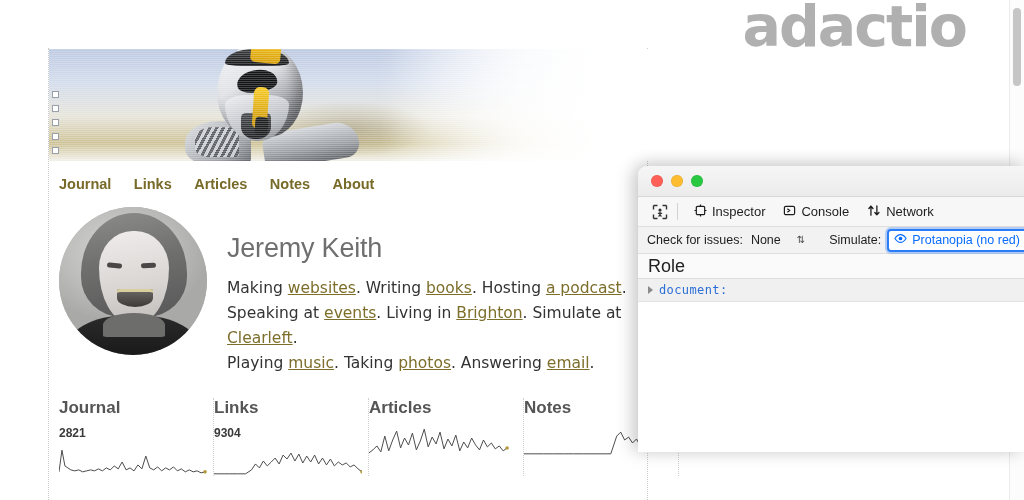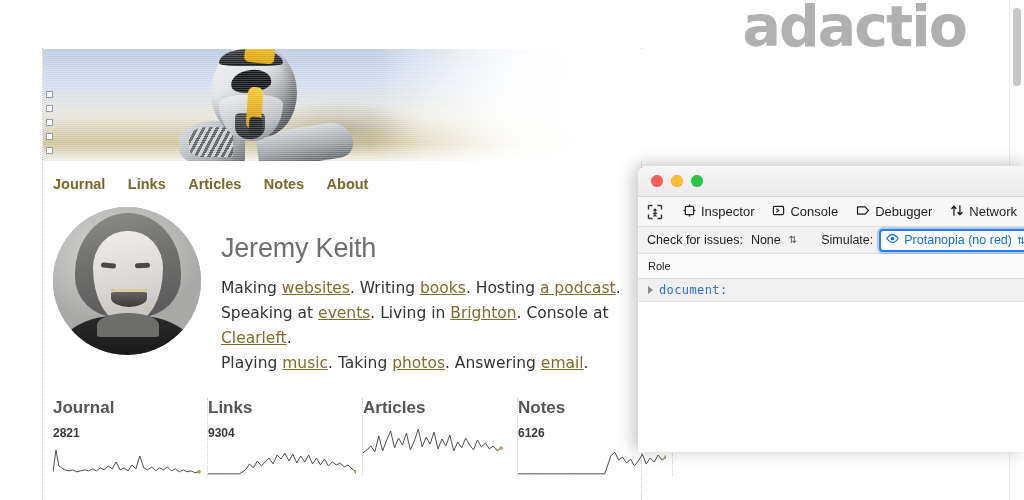--- a/index.html
+++ b/index.html
@@ -14,21 +14,21 @@
   #page{position:absolute;inset:0;background:#fff;overflow:hidden;}
 
   #site-logo{
     position:absolute;right:58px;top:-2px;
     font-family:"DejaVu Sans","Liberation Sans",sans-serif;
     font-weight:bold;font-size:57px;letter-spacing:-2px;
     color:#b0b0b0;line-height:1;
   }
 
   #content-col{
-    position:absolute;left:42px;top:48px;width:600px;
+    position:absolute;left:48px;top:48px;width:600px;
     border-left:1px dotted #c9c9c9;border-right:1px dotted #c9c9c9;
     box-sizing:border-box;height:452px;
   }
 
   
   #banner{
     position:relative;margin:1px 0 0 0;height:112px;width:599px;overflow:hidden;
     background:linear-gradient(180deg,#c8d4e8 0%,#dbe2ef 32%,#e8e7e0 62%,#d9cfa4 82%,#efeee6 100%);
   }
   #banner .sky{
@@ -212,37 +212,37 @@
     font-size:13px;color:#1d1d1d;white-space:nowrap;
   }
 
   #dt-toolbar{
     height:26px;background:#f2f2f2;border-bottom:1px solid #dedede;
     display:flex;align-items:center;padding-left:9px;font-size:12.5px;color:#1d1d1d;
     white-space:nowrap;
   }
   #dt-toolbar .lbl{margin-right:6px;}
   .mini-select{
-    display:inline-flex;align-items:center;gap:8px;font-size:12.5px;color:#1d1d1d;
+    display:inline-flex;align-items:center;gap:16px;font-size:12.5px;color:#1d1d1d;
     padding:0 2px;
   }
   .mini-select .chev{font-size:10px;line-height:1;color:#4a4a4a;}
   #dt-toolbar .vsep{width:1px;height:16px;background:#d2d2d2;margin:0 11px;}
   #sim-select{
     display:inline-flex;align-items:center;gap:5px;
     border:2px solid #2b7cf7;border-radius:4px;
     background:#fff;padding:1px 5px;height:17px;
     color:#0b6cff;font-size:12.5px;
     box-shadow:0 0 0 2px rgba(43,124,247,.32);
   }
   #sim-select .chev{font-size:10px;color:#0b6cff;}
 
   #dt-colhead{
     height:24px;background:#fafafa;border-bottom:1px solid #dcdcdc;
-    display:flex;align-items:center;padding-left:10px;font-size:11px;color:#222;
+    display:flex;align-items:center;padding-left:10px;font-size:18px;color:#222;
   }
   .dt-row{
     height:22px;display:flex;align-items:center;padding-left:10px;gap:6px;
     background:#f0f0f0;
     background-image:radial-gradient(circle,#c8c8c8 .6px,transparent .7px);
     background-size:6px 6px;background-position:0 11px;
     border-bottom:1px solid #e2e2e2;
   }
   .dt-row .tri{
     width:0;height:0;border-left:5px solid #8a8a8a;
@@ -315,21 +315,21 @@
         <div class="face"></div>
         <div class="eyeL"></div>
         <div class="eyeR"></div>
         <div class="smile"></div>
         <div class="body"></div>
         <div class="collar"></div>
       </div>
       <div id="profile-text">
         <h1 id="person-name">Jeremy Keith</h1>
         <p class="bio-line"><span>Making </span><a href="#">websites</a><span>. Writing </span><a href="#">books</a><span>. Hosting </span><a href="#">a podcast</a><span>.</span></p>
-        <p class="bio-line"><span>Speaking at </span><a href="#">events</a><span>. Living in </span><a href="#">Brighton</a><span>. Console at </span><a href="#">Clearleft</a><span>.</span></p>
+        <p class="bio-line"><span>Speaking at </span><a href="#">events</a><span>. Living in </span><a href="#">Brighton</a><span>. Simulate at </span><a href="#">Clearleft</a><span>.</span></p>
         <p class="bio-line"><span>Playing </span><a href="#">music</a><span>. Taking </span><a href="#">photos</a><span>. Answering </span><a href="#">email</a><span>.</span></p>
       </div>
     </div>
 
     <div id="stats">
       <div class="stat">
         <h3>Journal</h3>
         <div class="num">2821</div>
         <svg width="148" height="30" viewBox="0 0 150 30">
           <polyline fill="none" stroke="#4a4a4a" stroke-width="1" points="0,26 3,4 6,20 9,22 12,24 16,25 20,24 24,26 28,25 32,24 36,25 40,23 44,25 48,22 52,24 56,20 60,23 64,16 68,24 72,22 76,25 80,19 84,23 88,10 92,22 96,24 100,21 104,25 108,22 112,24 116,21 120,25 124,23 128,26 132,24 136,26 140,25 144,27 148,26"></polyline>
@@ -346,21 +346,20 @@
       </div>
       <div class="stat">
         <h3>Articles</h3>
         <svg width="148" height="30" viewBox="0 0 150 30">
           <polyline fill="none" stroke="#4a4a4a" stroke-width="1" points="0,27 4,24 8,20 12,26 16,10 20,25 24,14 28,5 32,22 36,12 40,19 44,7 48,24 52,15 56,3 60,21 64,11 68,18 72,6 76,23 80,13 84,20 88,9 92,25 96,16 100,22 104,12 108,19 112,24 116,14 120,21 124,17 128,23 132,20 136,25 140,22"></polyline>
           <circle r="1.8" fill="#b39a3a" cx="140" cy="22"></circle>
         </svg>
       </div>
       <div class="stat">
         <h3>Notes</h3>
-        <div class="num">6126</div>
         <svg width="148" height="30" viewBox="0 0 150 30">
           <polyline fill="none" stroke="#4a4a4a" stroke-width="1" points="0,28 10,28 20,28 30,28 40,28 50,28 60,28 70,28 80,28 88,28 94,10 98,6 102,14 106,11 110,17 114,13 118,20 122,15 126,8 130,18 134,12 138,16 142,9 146,14 150,11"></polyline>
           <circle r="1.8" fill="#b39a3a" cx="150" cy="11"></circle>
         </svg>
       </div>
     </div>
 
   </div>
 </div>
 
@@ -399,28 +398,20 @@
     <div class="dt-tab">
       <span>
         <svg width="13" height="13" viewBox="0 0 14 14">
           <rect x="1.5" y="2.5" width="11" height="9" rx="1.6" stroke="#1d1d1d" stroke-width="1.3" fill="none"></rect>
           <path d="M5 5.4l2.2 1.6L5 8.6" stroke="#1d1d1d" stroke-width="1.3" fill="none" stroke-linecap="round"></path>
         </svg>
       </span>
       <span>Console</span>
     </div>
 
-    <div class="dt-tab">
-      <span>
-        <svg width="14" height="13" viewBox="0 0 15 14">
-          <path d="M1.6 3.2h8.2l3.4 3.8-3.4 3.8H1.6z" stroke="#1d1d1d" stroke-width="1.3" fill="none" stroke-linejoin="round"></path>
-        </svg>
-      </span>
-      <span>Debugger</span>
-    </div>
 
     <div class="dt-tab">
       <span>
         <svg width="14" height="13" viewBox="0 0 15 14">
           <path d="M4.2 12V2.4M4.2 2.4L2 4.8M4.2 2.4L6.4 4.8" stroke="#1d1d1d" stroke-width="1.4" fill="none" stroke-linecap="round"></path>
           <path d="M10.6 2v9.6M10.6 11.6l2.2-2.4M10.6 11.6L8.4 9.2" stroke="#1d1d1d" stroke-width="1.4" fill="none" stroke-linecap="round"></path>
         </svg>
       </span>
       <span>Network</span>
     </div>

